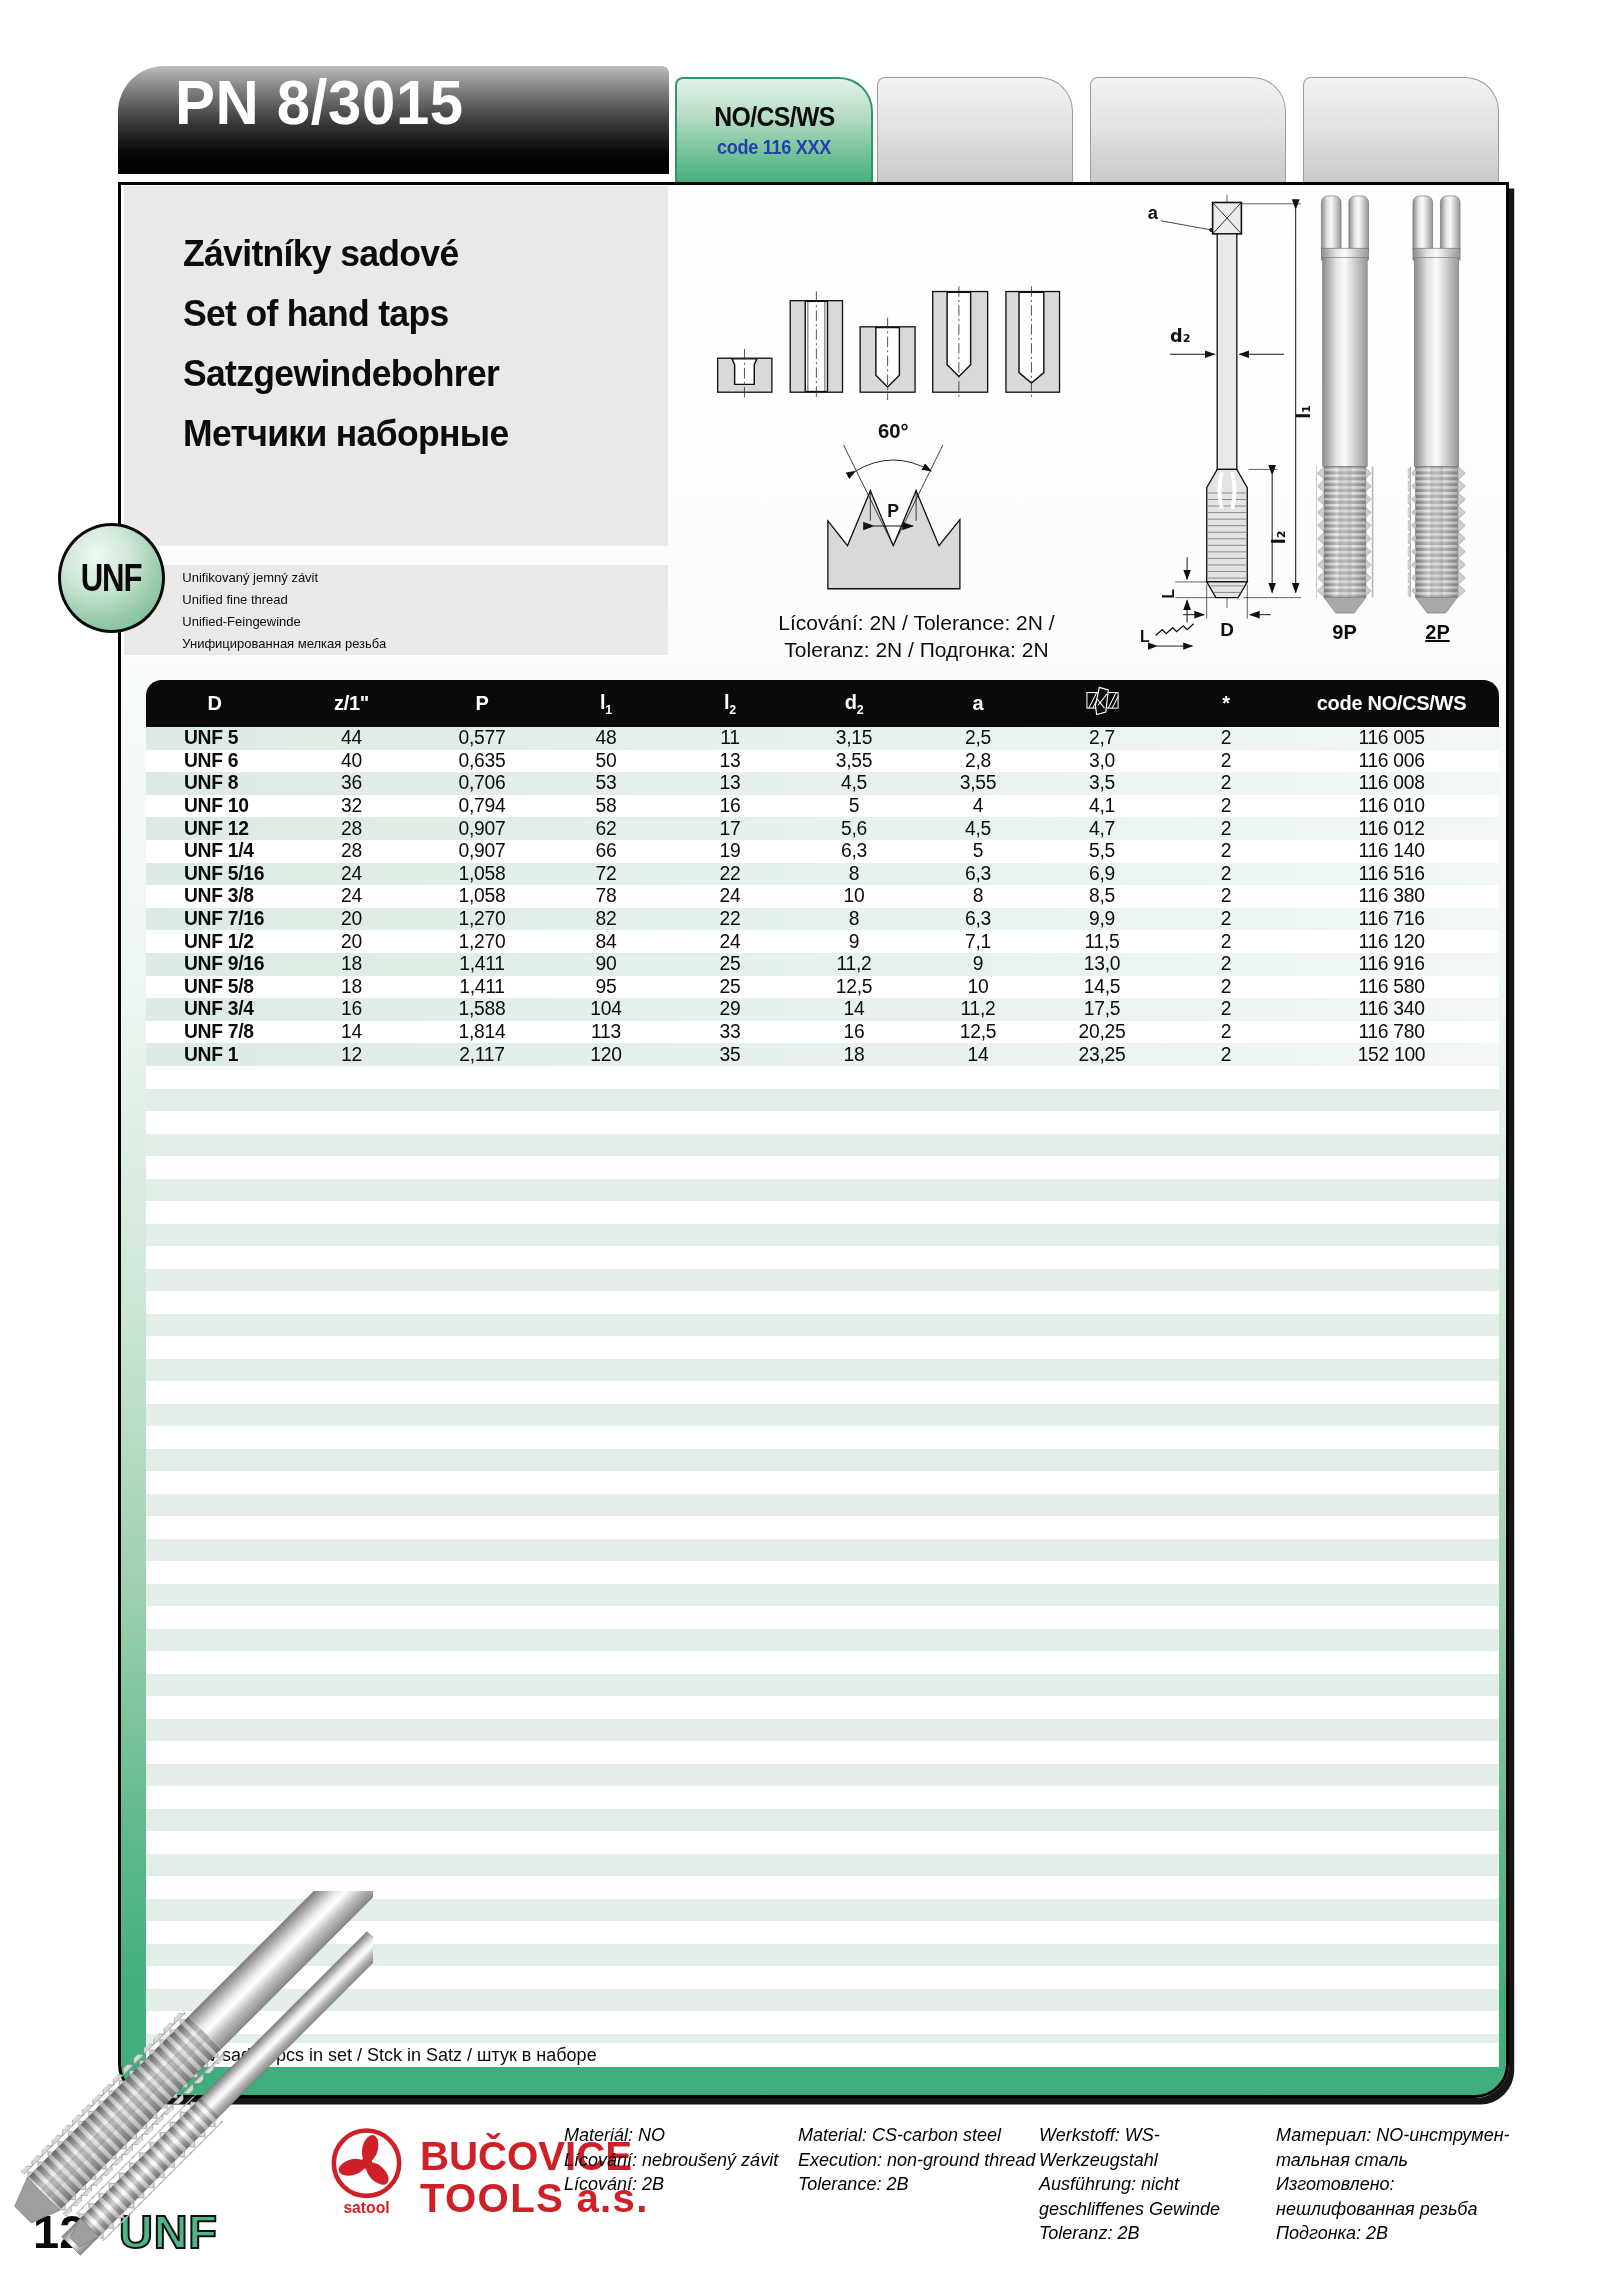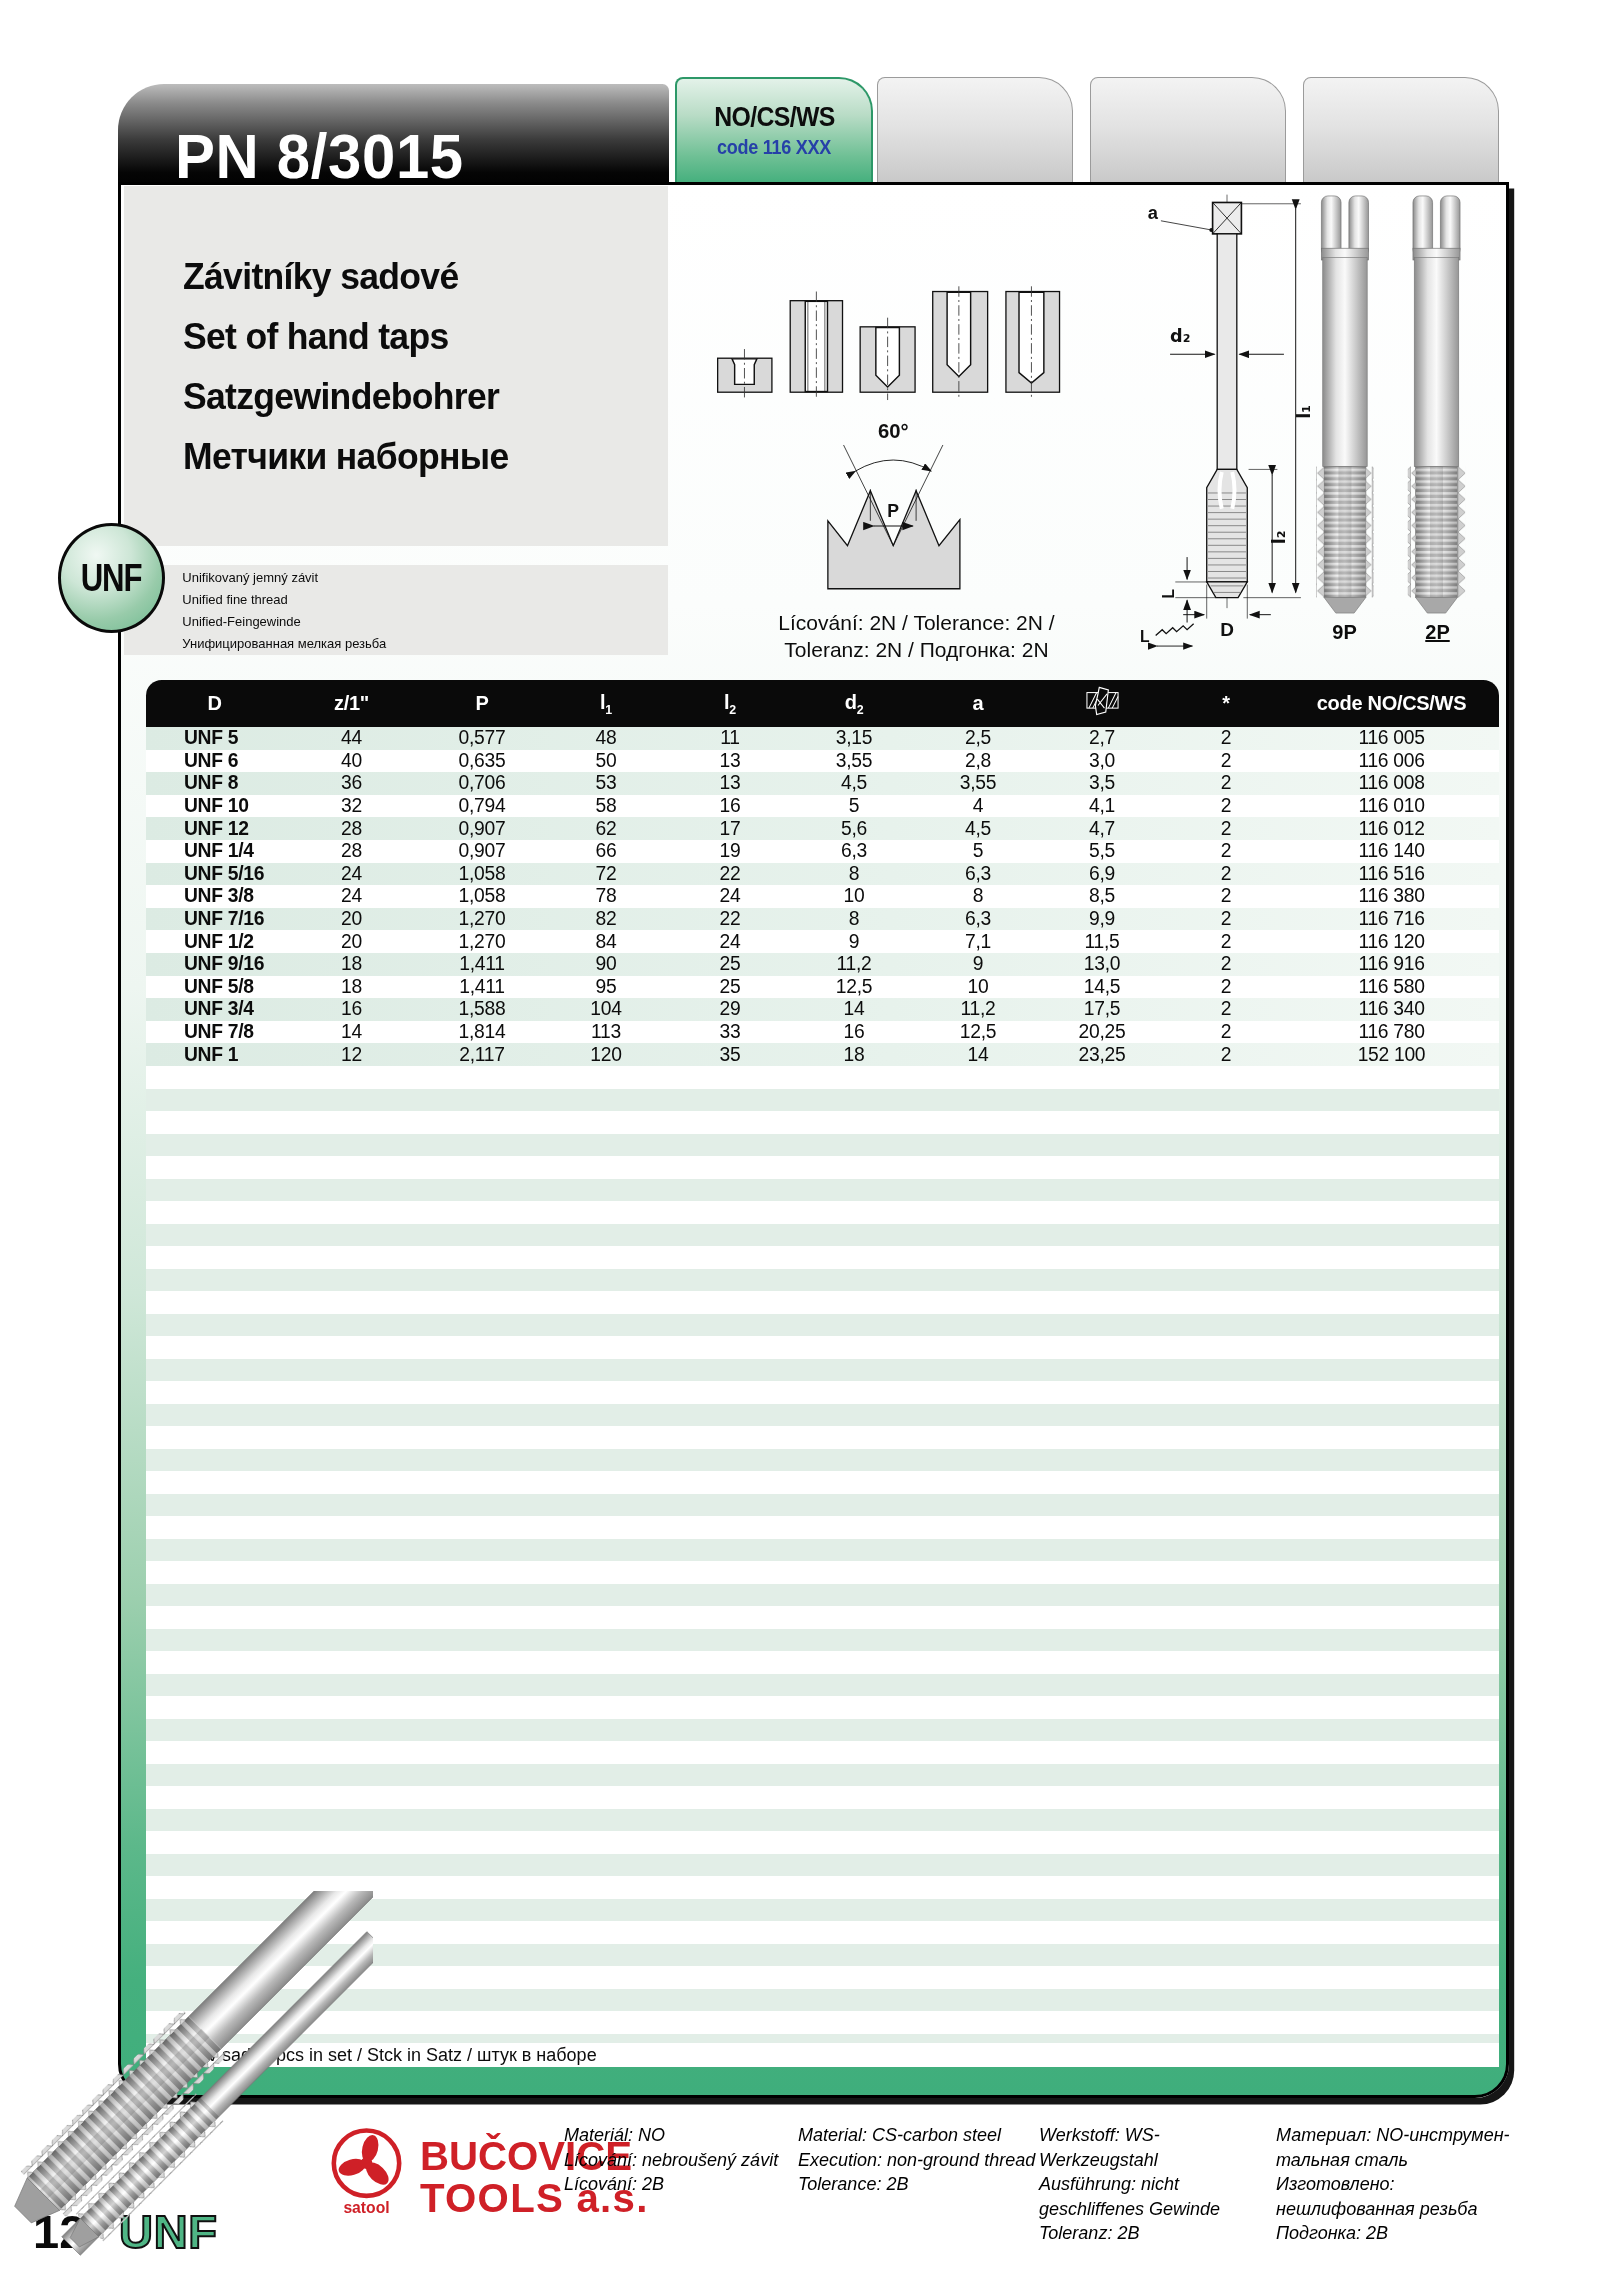--- a/index.html
+++ b/index.html
@@ -6,24 +6,24 @@
   body{
     width:1623px;height:2295px;position:relative;overflow:hidden;
     background:#ffffff;
     font-family:"Liberation Sans","DejaVu Sans",sans-serif;
     -webkit-font-smoothing:antialiased;
   }
   .abs{position:absolute;}
 
   
   .pn-header{
-    left:118px;top:84px;width:551px;height:108px;
+    left:118px;top:66px;width:551px;height:108px;
     background:linear-gradient(180deg,#bdbdbd 0%,#8a8a8a 18%,#3a3a3a 52%,#050505 82%,#000 100%);
     border-radius:46px 6.5px 0 0;
-    display:flex;align-items:flex-end;
+    display:flex;align-items:flex-start;
   }
   .pn-header .txt{
     color:#fff;font-size:63px;font-weight:bold;letter-spacing:0.7px;
     padding-left:60px;transform:scaleX(.95);transform-origin:left center;white-space:nowrap;
   }
   .tab{top:77px;height:105px;border-radius:7.9px 34px 0 0;box-sizing:border-box;}
   .tab-green{
     left:675px;width:198px;
     background:linear-gradient(180deg,#e3f2e9 0%,#b9dcc6 35%,#6fc095 75%,#46b07e 100%);
     border:2px solid #2d9868;border-bottom:none;
@@ -40,21 +40,21 @@
   
   .main-box{
     left:118px;top:182px;width:1391px;height:1916px;box-sizing:border-box;
     border:3.3px solid #000;border-top-width:3.9px;border-bottom-width:3.9px;
     border-radius:0 0 34px 34px;
     background:linear-gradient(180deg,#ffffff 0%,#fbfdfc 22%,#eef6f1 42%,#cfe7d8 58%,#9ccfae 74%,#5cb88a 87%,#45b07e 94%,#3fae7c 100%);
     box-shadow:5.2px 6.5px 0 #161616;
   }
   .gray-panel{background:#e9e9e7;}
   .panel-title{left:3.3px;top:0.7px;width:544px;height:360px;}
-  .panel-title .lines{padding:61px 0 0 59px;}
+  .panel-title .lines{padding:38px 0 0 59px;}
   .panel-title .lines div{
     font-size:37px;font-weight:bold;color:#0c0c0c;line-height:60px;
     letter-spacing:-0.7px;transform:scaleX(.96);transform-origin:left center;white-space:nowrap;
   }
   .panel-thread{left:3.3px;top:380px;width:544px;height:90px;}
   .panel-thread .lines{padding:2px 0 0 58px;}
   .panel-thread .lines div{font-size:13px;color:#0c0c0c;line-height:22px;white-space:nowrap;}
 
   .unf-badge{
     left:-63px;top:338px;width:107px;height:110px;border-radius:50%;

